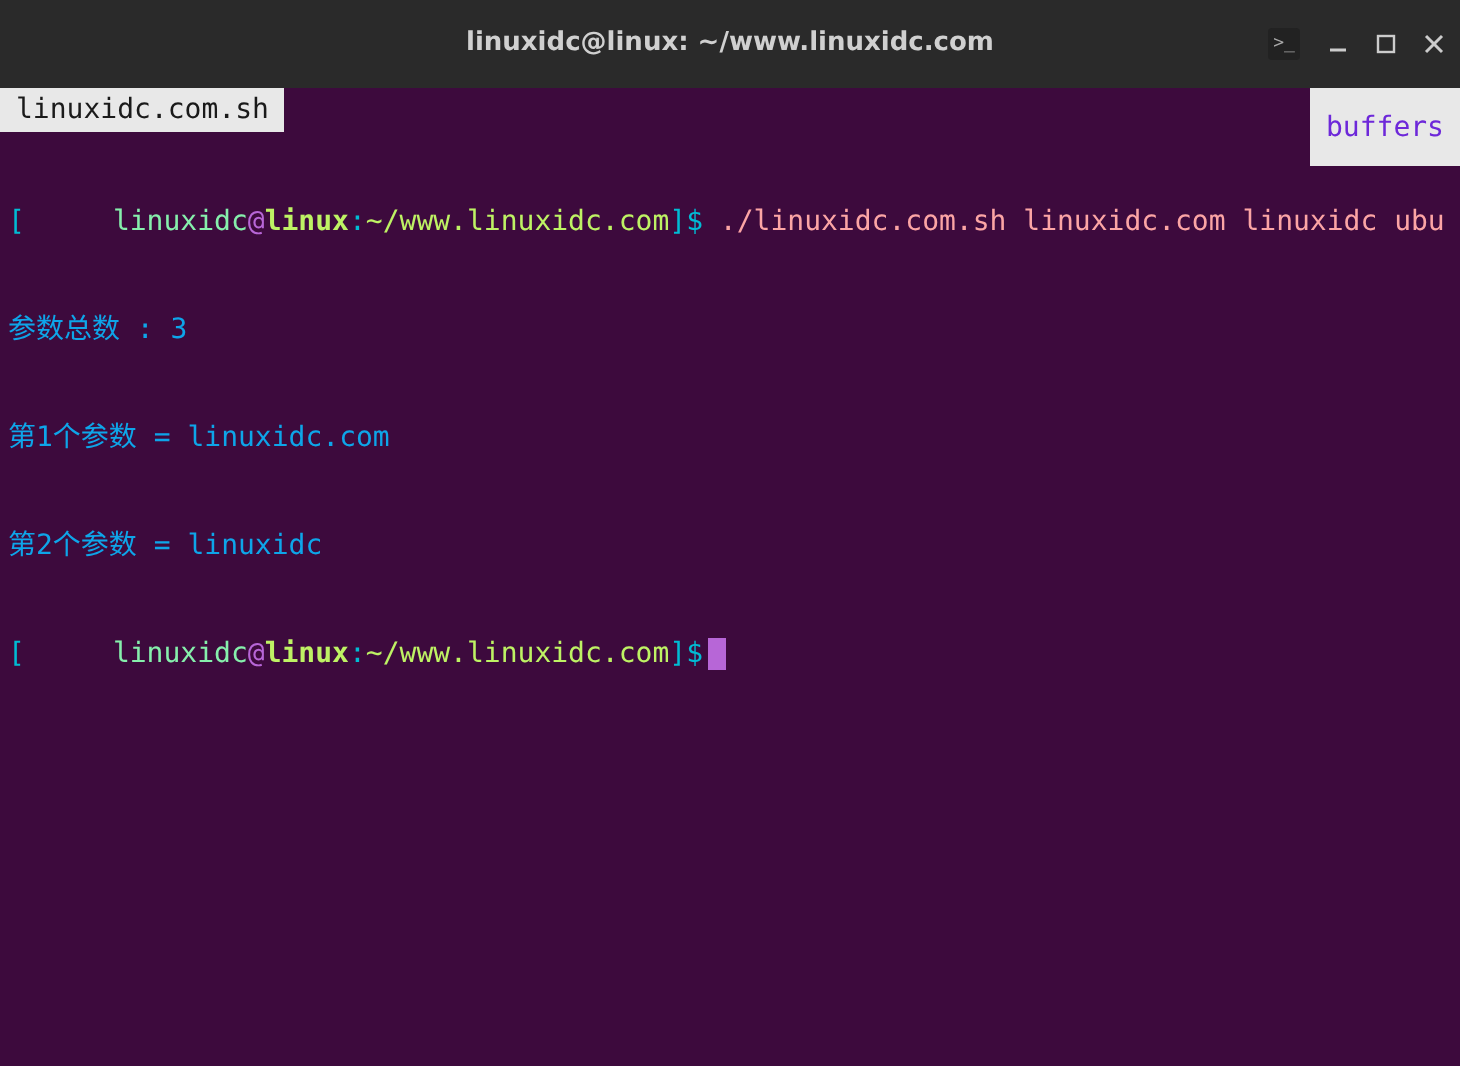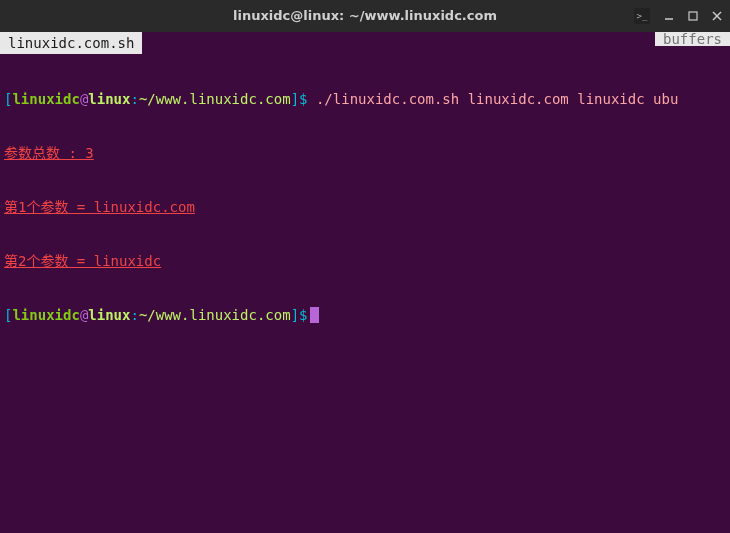--- a/index.html
+++ b/index.html
@@ -1,36 +1,36 @@
 <!DOCTYPE html>
 <html><head>
   <meta charset="utf-8">
   <style>
     * { margin:0; padding:0; box-sizing:border-box; }
     body { width:730px; height:533px; background:#3d0a3d; font-family:"DejaVu Sans Mono","Noto Sans Mono CJK SC",monospace; font-size:14px; line-height:18px; overflow:hidden; color:#c0c0c0; }
 
-    .titlebar { height:32px; background:#2a2a2a; display:flex; align-items:center; position:relative; }
+    .titlebar { height:44px; background:#2a2a2a; display:flex; align-items:center; position:relative; }
     .titlebar-title { position:absolute; left:0; right:0; text-align:center; color:#d0d0d0; font-weight:bold; font-family:"DejaVu Sans",sans-serif; font-size:13px; }
     .titlebar-controls { position:absolute; right:4px; display:flex; gap:6px; align-items:center; }
     .titlebar-icon { position:absolute; right:80px; width:16px; height:16px; background:#222; border-radius:2px; display:flex; align-items:center; justify-content:center; }
     .win-btn { width:18px; height:18px; display:flex; align-items:center; justify-content:center; color:#c0c0c0; cursor:default; }
 
     .topbar { height:22px; background:#3d0a3d; display:flex; position:relative; }
     .tab-left { background:#e8e8e8; color:#1a1a1a; padding:0 8px; height:22px; display:flex; align-items:center; }
-    .tab-right { position:absolute; right:0; background:#e8e8e8; color:#737373; padding:1px 8px; height:14px; display:flex; align-items:center; }
+    .tab-right { position:absolute; right:0; background:#e8e8e8; color:#6d28d9; padding:1px 8px; height:39px; display:flex; align-items:center; }
 
     .term { padding:0 4px; white-space:pre; }
     .p-br { color:#00bcd4; } 
-    .p-user { color:#84cc16; font-weight:bold; }
+    .p-user { color:#86efac; font-weight:normal;margin-left:44px; }
     .p-at { color:#b766d7; }
     .p-host { color:#bef264; font-weight:bold; }
     .p-path { color:#bef264; }
     .p-dollar { color:#00bcd4; }
     .p-cmd { color:#fca5a5; }
-    .p-out { color:#ef4444;text-decoration:underline; }
+    .p-out { color:#0ea5e9; }
     .cursor { display:inline-block; width:9px; height:16px; background:#b766d7; vertical-align:text-bottom; margin-left:2px; }
 
     svg.icon { width:12px; height:12px; }
   </style>
 </head>
 <body>
 
 <div class="titlebar">
   <div class="titlebar-title">linuxidc@linux: ~/www.linuxidc.com</div>
   <div class="titlebar-icon">

